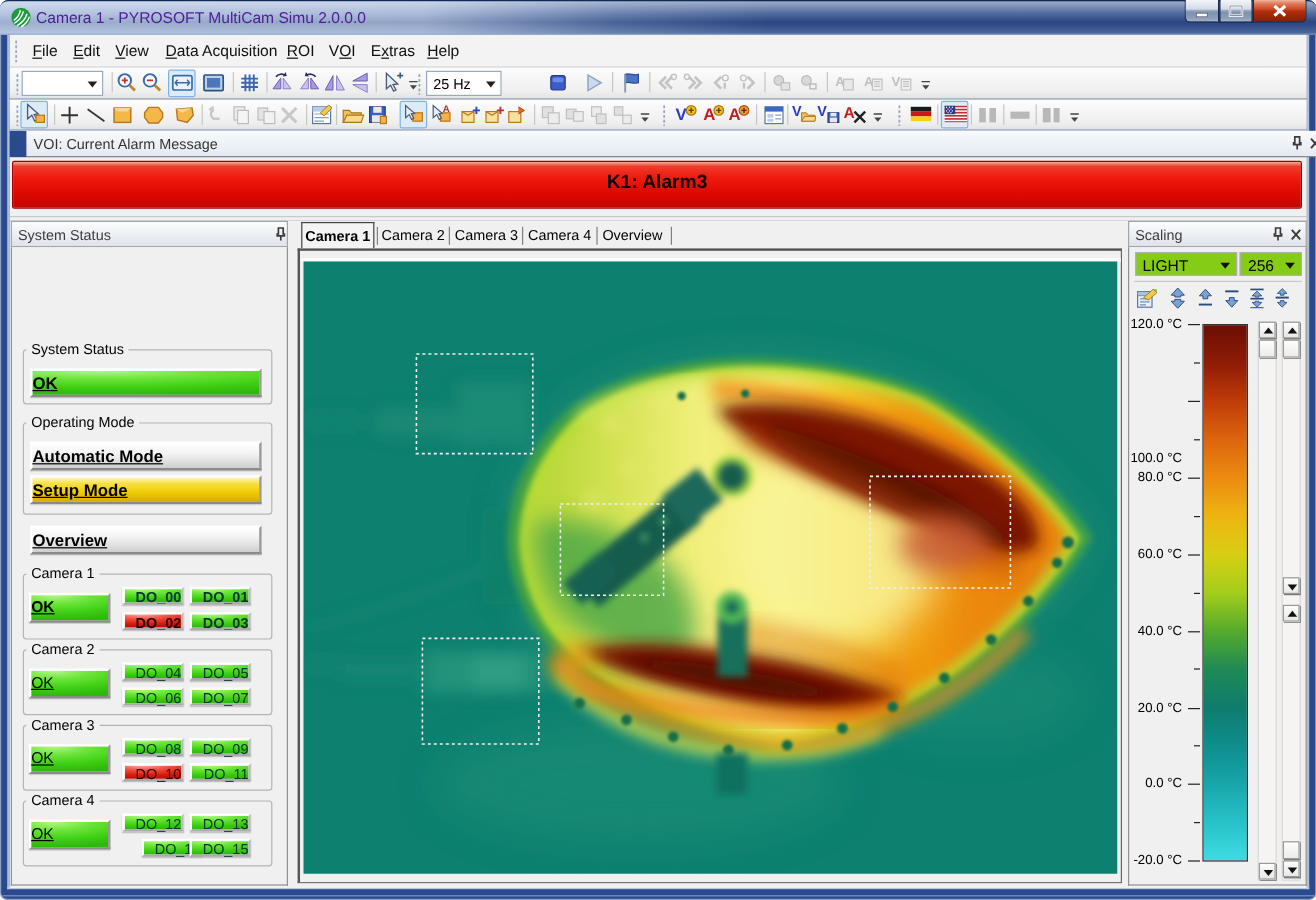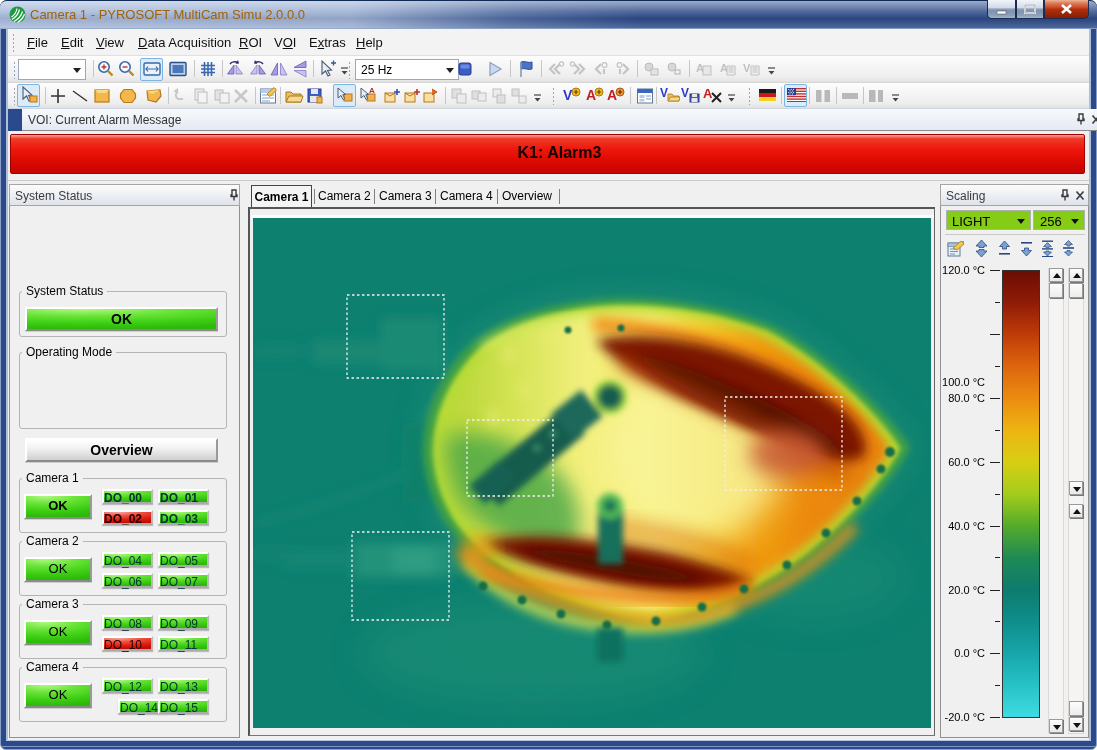--- a/index.html
+++ b/index.html
@@ -13,21 +13,21 @@
 
 
 #titlebar { position:absolute; left:0; top:0; width:1097px; height:29px;
   background:linear-gradient(180deg,#4d679b 0%,#38558f 40%,#2c4a87 70%,#30508d 100%);
   border-radius:7px 7px 0 0; border-top:1px solid #102a56; overflow:hidden; }
 #titleglow { position:absolute; left:0px; top:0px; width:640px; height:29px;
   background:linear-gradient(90deg, rgba(178,196,226,0.95) 0%, rgba(170,188,220,0.9) 55%, rgba(120,146,190,0.45) 80%, rgba(70,100,160,0) 100%); }
 #titleglow2 { position:absolute; left:0; top:0; width:1097px; height:29px;
   background:linear-gradient(180deg, rgba(255,255,255,0.45) 0%, rgba(255,255,255,0.12) 35%, rgba(0,0,30,0.08) 60%, rgba(255,255,255,0.18) 100%); }
 #titlebotline { position:absolute; left:0; top:27px; width:1097px; height:1px; background:#8ea6c8; opacity:.8; }
-#titletext { position:absolute; left:30px; top:7px; font-size:13px; color:#a16207; }
+#titletext { position:absolute; left:30px; top:7px; font-size:13px; color:#4c1d95; }
 .winbtn { position:absolute; top:0; height:19px; border:1px solid #1c2c4e; border-top:none; }
 #btnmin { left:987px; width:29px; border-radius:0 0 0 5px;
   background:linear-gradient(180deg,#f2f5f9 0%,#d2dbe7 42%,#90a2bc 50%,#7e92ae 60%,#8da0ba 85%,#a5b4c9 100%); }
 #btnmax { left:1016px; width:28px;
   background:linear-gradient(180deg,#f2f5f9 0%,#d2dbe7 42%,#90a2bc 50%,#7e92ae 60%,#8da0ba 85%,#a5b4c9 100%); }
 #btnclose { left:1044px; width:45px; border-radius:0 0 5px 0;
   background:linear-gradient(180deg,#eeb49c 0%,#dd7b57 18%,#cc4c28 40%,#b32f0e 52%,#9c2808 72%,#871e05 100%); }
 .winbtn .glyph { position:absolute; left:0; right:0; top:0; bottom:0; }
 
 
@@ -44,38 +44,38 @@
 .ticon { position:absolute; width:20px; height:20px; top:3px; }
 .sel { border:1px solid #7eb4e2; background:#dcebf8; border-radius:2px; }
 .ovf { position:absolute; width:11px; height:18px; top:5px; }
 
 
 #voihdr { position:absolute; left:22px; top:109px; width:1081px; height:22px; background:linear-gradient(180deg,#f8fafc,#e4e9f2); border-bottom:1px solid #8a8a8a; }
 #voihdr .t { position:absolute; left:6px; top:4px; font-size:12px; color:#333; }
 #alarm { position:absolute; left:10px; top:134px; width:1075px; height:40px;
   background:linear-gradient(180deg,#f4a89a 0%, #ef3a28 10%, #ee1a0e 35%, #e20c03 60%, #d10500 85%, #c40500 100%);
   border:1px solid #a00000; border-radius:2px; }
-#alarm .t { position:absolute; width:100%; text-align:center; top:9px; font-size:16px; font-weight:bold; color:#140000;margin-left:12px; }
+#alarm .t { position:absolute; width:100%; text-align:center; top:9px; font-size:16px; font-weight:bold; color:#140000; }
 
 
 .dockhdr { position:absolute; height:22px; background:linear-gradient(180deg,#fbfcfd,#dfe3ea); border:1px solid #a5a5a5; }
 .dockhdr .t { position:absolute; left:5px; top:4px; font-size:12px; color:#3c3c3c; }
 .pin { position:absolute; top:4px; width:12px; height:13px; }
 .dockbody { position:absolute; background:#f0f0f0; border:1px solid #909090; border-top:none; }
 
 
 #diasbox { position:absolute; left:11px; top:7px; width:207px; height:61px; background:#fff; border:1px solid #b8b8b8; border-right-color:#777; border-bottom:2px solid #555; }
 .grpbox { position:absolute; left:9px; width:208px; border:1px solid #b4b4b4; border-radius:3px; }
 .grplbl { position:absolute; left:2px; top:-8px; background:#f0f0f0; padding:0 4px; font-size:12px; color:#000; }
-.bevelbtn { position:absolute; border-top:2px solid #ffffff; border-left:2px solid #ffffff; border-right:2px solid #9a9a9a; border-bottom:2px solid #8a8a8a; box-shadow:0 1px 0 #cfcfcf; text-align:center; font-weight:bold; color:#000; }
+.bevelbtn { position:absolute; border-top:2px solid #ffffff; border-left:2px solid #ffffff; border-right:2px solid #9a9a9a; border-bottom:2px solid #8a8a8a; box-shadow:0 1px 0 #cfcfcf; text-align:left; font-weight:bold; color:#000;text-decoration:underline; }
 .gbtn { background:radial-gradient(ellipse 140% 100% at 30% 0%, #b2f884 0%, #6ae438 35%, #3ecf14 70%, #2db80a 100%); }
 .rbtn { background:radial-gradient(ellipse 140% 100% at 30% 0%, #f8a8a0 0%, #ee5140 35%, #dd1d10 70%, #c10b02 100%); }
 .ybtn { background:linear-gradient(180deg,#fdf6c0 0%, #f7df45 25%, #f2cf08 55%, #e2b900 85%, #d4ac00 100%); }
 .wbtn { background:linear-gradient(180deg,#ffffff 0%, #f2f2f2 40%, #dedede 75%, #cfcfcf 100%); }
-.dob { position:absolute; width:51px; height:15px; font-size:12px; text-align:left; line-height:14px; color:#033; border-top:2px solid #fff; border-left:2px solid #fff; border-right:2px solid #bbb; border-bottom:2px solid #aaa; box-shadow:0 1px 1px #bbb; }
+.dob { position:absolute; width:51px; height:15px; font-size:12px; text-align:right; line-height:14px; color:#033; border-top:2px solid #fff; border-left:2px solid #fff; border-right:2px solid #bbb; border-bottom:2px solid #aaa; box-shadow:0 1px 1px #bbb; }
 
 
 #tabbar { position:absolute; left:246px; top:185px; width:690px; height:22px; background:#f0f0f0; }
 .tab { position:absolute; top:0; height:22px; font-size:12px; color:#000; padding-top:4px; }
 #tabframe { position:absolute; left:248px; top:207px; width:687px; height:529px; background:#f0f0f0; border:2px solid #555; border-right:1px solid #666; border-bottom:1px solid #777; }
 
 
 .scombo { position:absolute; background:#84cc16; border:1px solid #b0b0b0; font-size:13px; color:#000; }
 .tick { position:absolute; height:1px; background:#222; }
 .ticklbl { position:absolute; font-size:11px; color:#000; text-align:right; width:44px; }
@@ -187,21 +187,21 @@
   <div class="tsep" style="left:313px; top:60px;"></div>
   <svg class="ticon" style="left:317px;top:59px;" viewBox="0 0 20 20">
       <path d="M5 2 L5 15 L8.5 12 L11 17 L13 16 L10.5 11.5 L14.5 11 Z" fill="#e8eef8" stroke="#4a5a74" stroke-width="1.1"></path>
       <path d="M14 4 h5 M16.5 1.5 v5" stroke="#3a5a88" stroke-width="1.3"></path>
     </svg>
   <svg class="ovf" style="left:339px;top:62px;" viewBox="0 0 11 18">
       <path d="M2 6 h7" stroke="#444" stroke-width="1.2"></path>
       <path d="M2.5 9 L8.5 9 L5.5 12.5 Z" fill="#444"></path>
     </svg>
   <div class="grip" style="left:348px; top:61px; height:18px;"></div>
-  <div class="combo" style="left:355px; top:59px; width:104px; height:21px;">
+  <div class="combo" style="left:355px; top:59px; width:63px; height:21px;">
       <span style="position:absolute;left:5px;top:3px;">25 Hz</span>
       <span class="arr"></span>
     </div>
   <svg class="ticon" style="left:455px;top:59px;" viewBox="0 0 20 20">
       <rect x="4" y="4" width="12" height="12" rx="2" fill="#3a5ec8" stroke="#2a3a88" stroke-width="1"></rect>
       <rect x="5.5" y="5.5" width="9" height="4" rx="1.5" fill="#6a8ae0"></rect>
     </svg>
   <svg class="ticon" style="left:485px;top:59px;" viewBox="0 0 20 20">
       <path d="M5 3.5 L16 10 L5 16.5 Z" fill="#ccd8ec" stroke="#8aa0c0" stroke-width="1.2"></path>
     </svg>
@@ -482,20 +482,22 @@
     </svg>
 </div>
 <div class="dockbody" id="leftbody" style="left:9px; top:206px; width:231px; height:532px;">
   <div class="grpbox" style="top:85px; height:46px;">
       <div class="grplbl">System Status</div>
     </div>
   <div class="bevelbtn gbtn" style="left:15px; top:101px; width:193px; height:24px; font-size:14px; line-height:21px;">OK</div>
   <div class="grpbox" style="top:146px; height:77px;">
       <div class="grplbl">Operating Mode</div>
     </div>
+  <div class="bevelbtn wbtn" style="left:15px; top:162px; width:193px; height:24px; font-size:14px; line-height:21px;">Automatic Mode</div>
+  <div class="bevelbtn ybtn" style="left:15px; top:190px; width:193px; height:24px; font-size:14px; line-height:21px;">Setup Mode</div>
   <div class="bevelbtn wbtn" style="left:15px; top:232px; width:193px; height:24px; font-size:14px; line-height:21px;">Overview</div>
   <div id="cams">
 
   <div class="grpbox" style="top:272px; height:55px;">
         <div class="grplbl">Camera 1</div>
       </div>
   <div class="bevelbtn gbtn" style="left:14px; top:288px; width:68px; height:25px; font-size:13px; line-height:20px;">OK</div>
   <div class="dob gbtn" style="left:92px; top:283px; font-weight:bold;">DO_00</div>
   <div class="dob gbtn" style="left:148px; top:283px; font-weight:bold;">DO_01</div>
   <div class="dob rbtn" style="left:92px; top:304px; font-weight:bold; color:#200;">DO_02</div>

